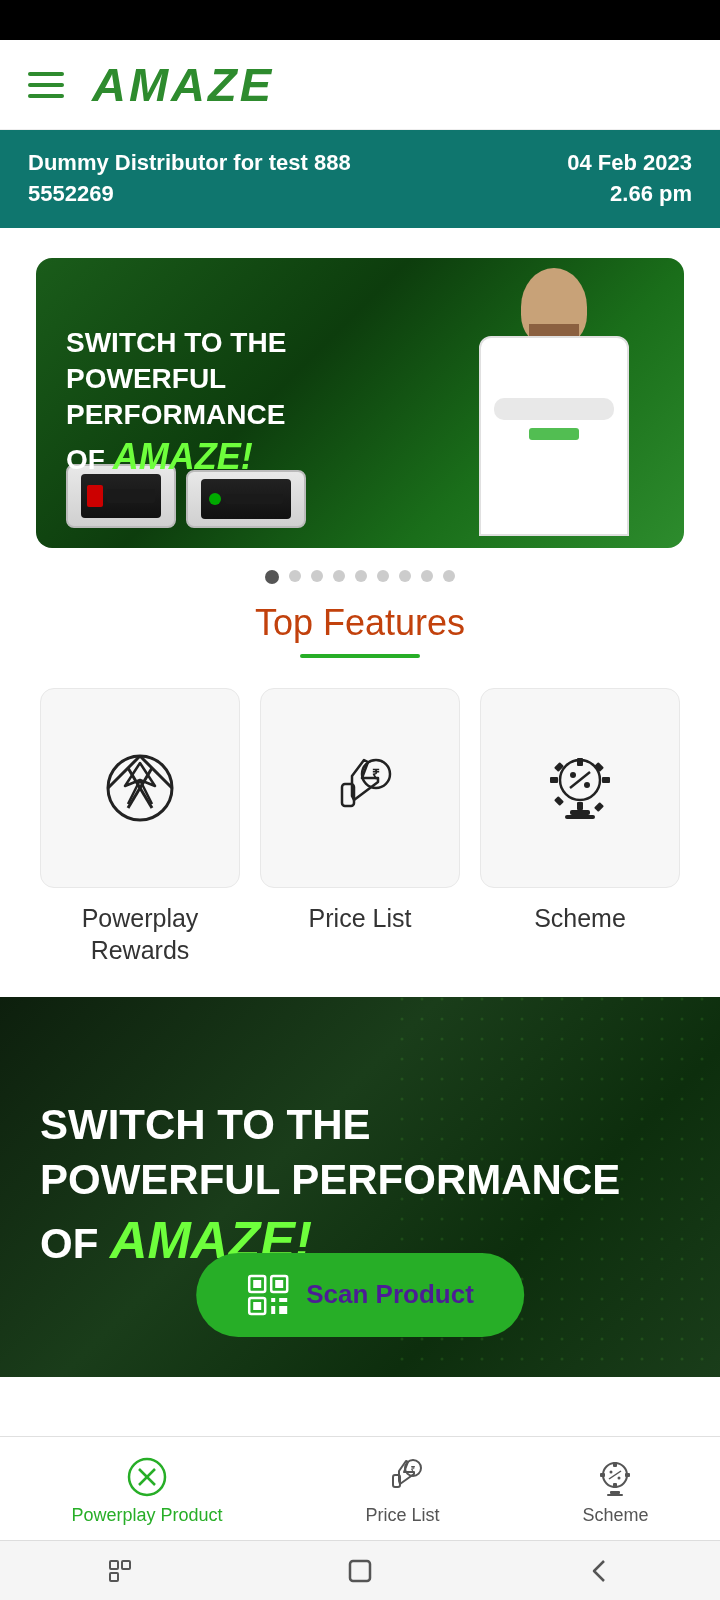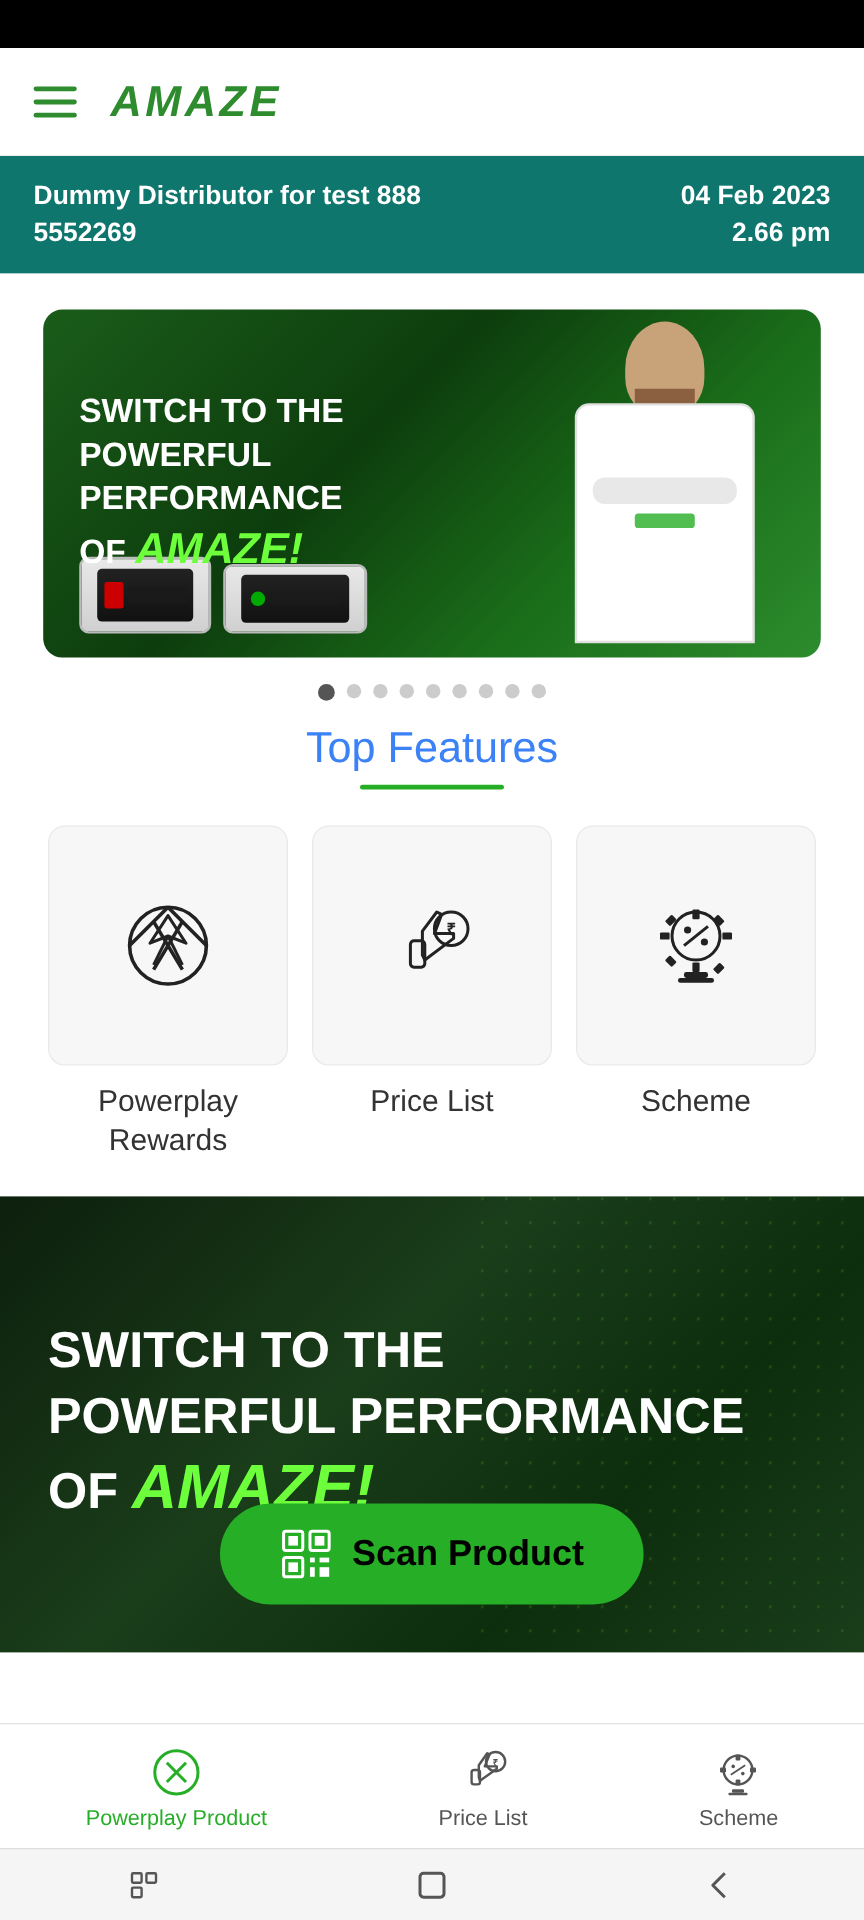--- a/index.html
+++ b/index.html
@@ -38,21 +38,21 @@
       cursor: pointer;
     }
     .hamburger-icon span {
       display: block;
       width: 36px;
       height: 4px;
       background: #2e8b2e;
       border-radius: 2px;
     }
     .brand-name {
-      font-size: 36px;
+      font-size: 47px;
       font-weight: 900;
       color: #2e8b2e;
       letter-spacing: 3px;
       font-style: italic;
     }
 
     
     .info-bar {
       width: 100%;
       background: #0f766e;
@@ -169,21 +169,21 @@
     }
 
     
     .section-title-wrap {
       text-align: center;
       margin-bottom: 10px;
     }
     .section-title {
       font-size: 36px;
       font-weight: 400;
-      color: #3b82f6;
+      color: #c2410c;
       margin-bottom: 10px;
     }
     .section-underline {
       width: 120px;
       height: 4px;
       background: #27ae27;
       margin: 0 auto 30px auto;
       border-radius: 2px;
     }
 
@@ -254,25 +254,25 @@
       font-style: italic;
     }
 
     
     .scan-product-btn {
       position: absolute;
       bottom: 40px;
       left: 50%;
       transform: translateX(-50%);
       background: #27ae27;
-      color: #000000;
+      color: #4c1d95;
       border: none;
       border-radius: 50px;
       padding: 20px 50px;
-      font-size: 30px;
+      font-size: 26px;
       font-weight: 700;
       display: flex;
       align-items: center;
       gap: 16px;
       cursor: pointer;
       white-space: nowrap;
       z-index: 10;
     }
 
     

